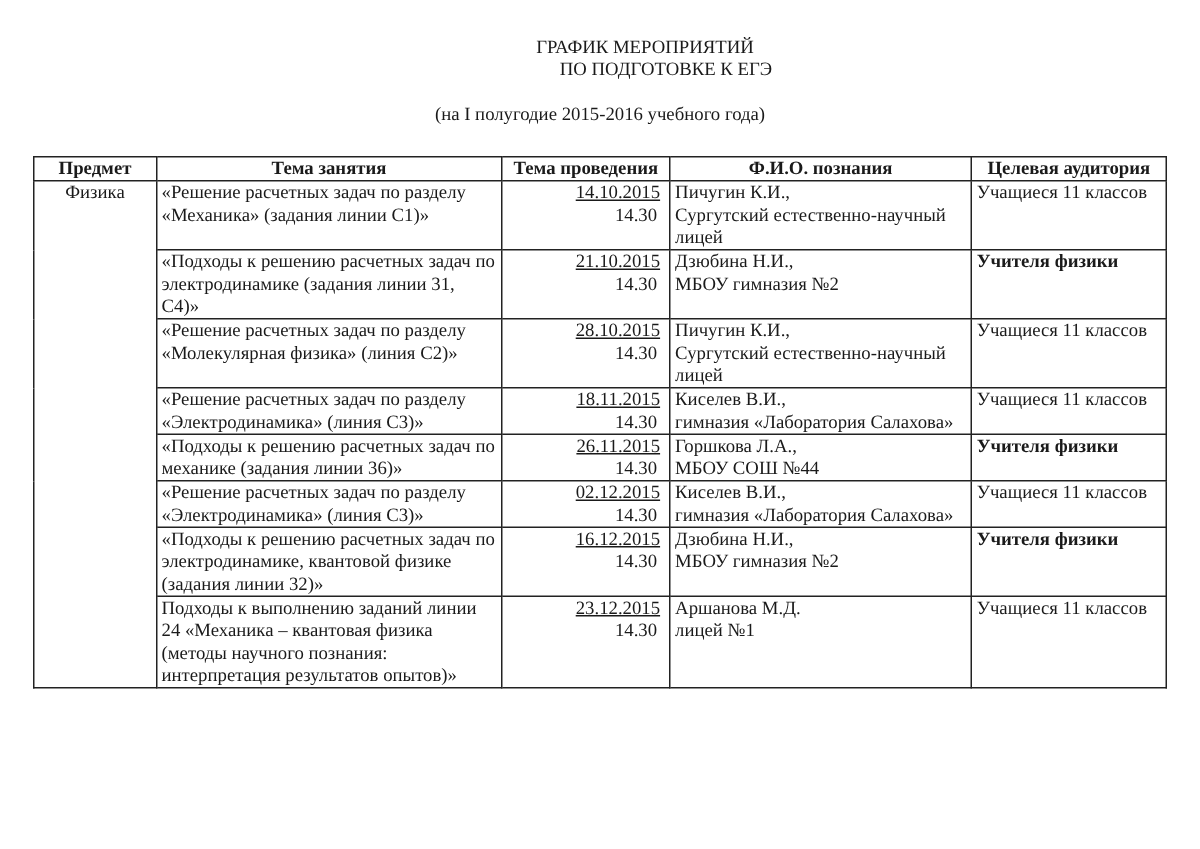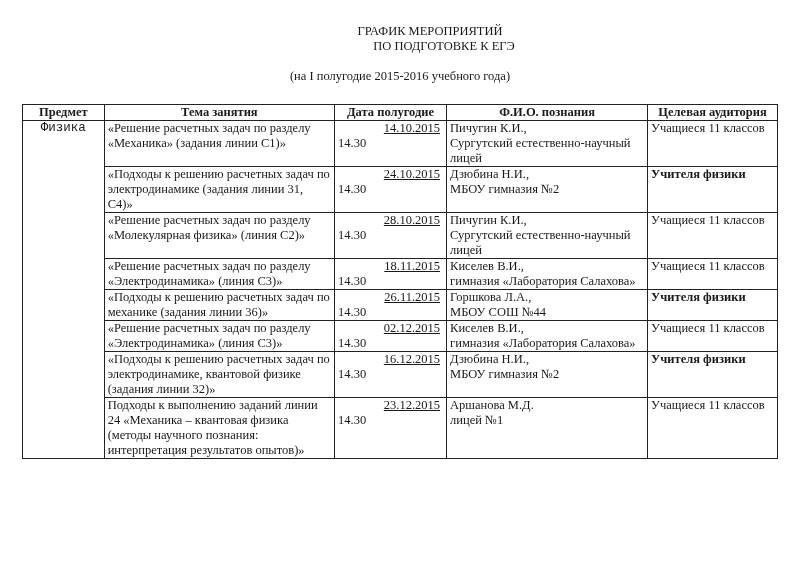--- a/index.html
+++ b/index.html
@@ -10,21 +10,21 @@
   .t2 { top: 39px; padding-left: 44px; }
   .t3 { top: 69px; }
   table { position: absolute; left: 22px; top: 104px; width: 756px; border-collapse: collapse; table-layout: fixed;
           font-size: 12.5px; line-height: 15px; }
   th, td { border: 1px solid #222; padding: 0 3px; vertical-align: top; }
   th { font-weight: bold; text-align: center; height: 14px; }
   td.subj { text-align: center; border-bottom: none; border-top: none; }
   td.date { text-align: right; padding-right: 6px; }
   td.date span { display: block; }
   td.date .d1 { text-align: right; text-decoration: underline; }
-  td.date .d2 { text-align: left; padding-right: 2px; }
+  td.date .d2 { text-align: right; padding-right: 2px; }
   .bold { font-weight: bold; }
   table { border: 1.5px solid #222; padding-left: 13px; }
   tr.last td { border-bottom: 1.5px solid #222; }
   .c1 { width: 78px; } .c2 { width: 220px; } .c3 { width: 107px; } .c4 { width: 192px; } .c5 { width: 124px; }
 </style>
 </head>
 <body>
 
 <div class="title t1">ГРАФИК МЕРОПРИЯТИЙ</div>
 <div class="title t2">ПО ПОДГОТОВКЕ К ЕГЭ</div>
@@ -35,43 +35,43 @@
     <col class="c1">
       <col class="c2">
       <col class="c3">
       <col class="c4">
       <col class="c5">
   </colgroup>
   <thead>
     <tr>
       <th>Предмет</th>
       <th>Тема занятия</th>
-      <th>Дата полугодие</th>
+      <th>Тема проведения</th>
       <th>Ф.И.О. познания</th>
       <th>Целевая аудитория</th>
     </tr>
   </thead>
   <tbody id="tbody">
       <tr>
-        <td class="subj" rowspan="8" style="border-bottom: 1.5px solid rgb(34, 34, 34); font-family: Liberation Mono, monospace;">Физика</td>
+        <td class="subj" rowspan="8" style="border-bottom: 1.5px solid rgb(34, 34, 34);">Физика</td>
         <td>«Решение расчетных задач по разделу «Механика» (задания линии С1)»</td>
         <td class="date">
           <span class="d1">14.10.2015</span>
           <span class="d2">14.30</span>
         </td>
         <td>
           <div>Пичугин К.И.,</div>
           <div>Сургутский естественно-научный лицей</div>
         </td>
         <td>Учащиеся 11 классов</td>
       </tr>
       <tr>
         <td>«Подходы к решению расчетных задач  по электродинамике (задания линии 31, С4)»</td>
         <td class="date">
-          <span class="d1">24.10.2015</span>
+          <span class="d1">21.10.2015</span>
           <span class="d2">14.30</span>
         </td>
         <td>
           <div>Дзюбина Н.И.,</div>
           <div>МБОУ гимназия №2</div>
         </td>
         <td class="bold">Учителя физики</td>
       </tr>
       <tr>
         <td>«Решение расчетных задач по разделу «Молекулярная физика» (линия С2)»</td>

